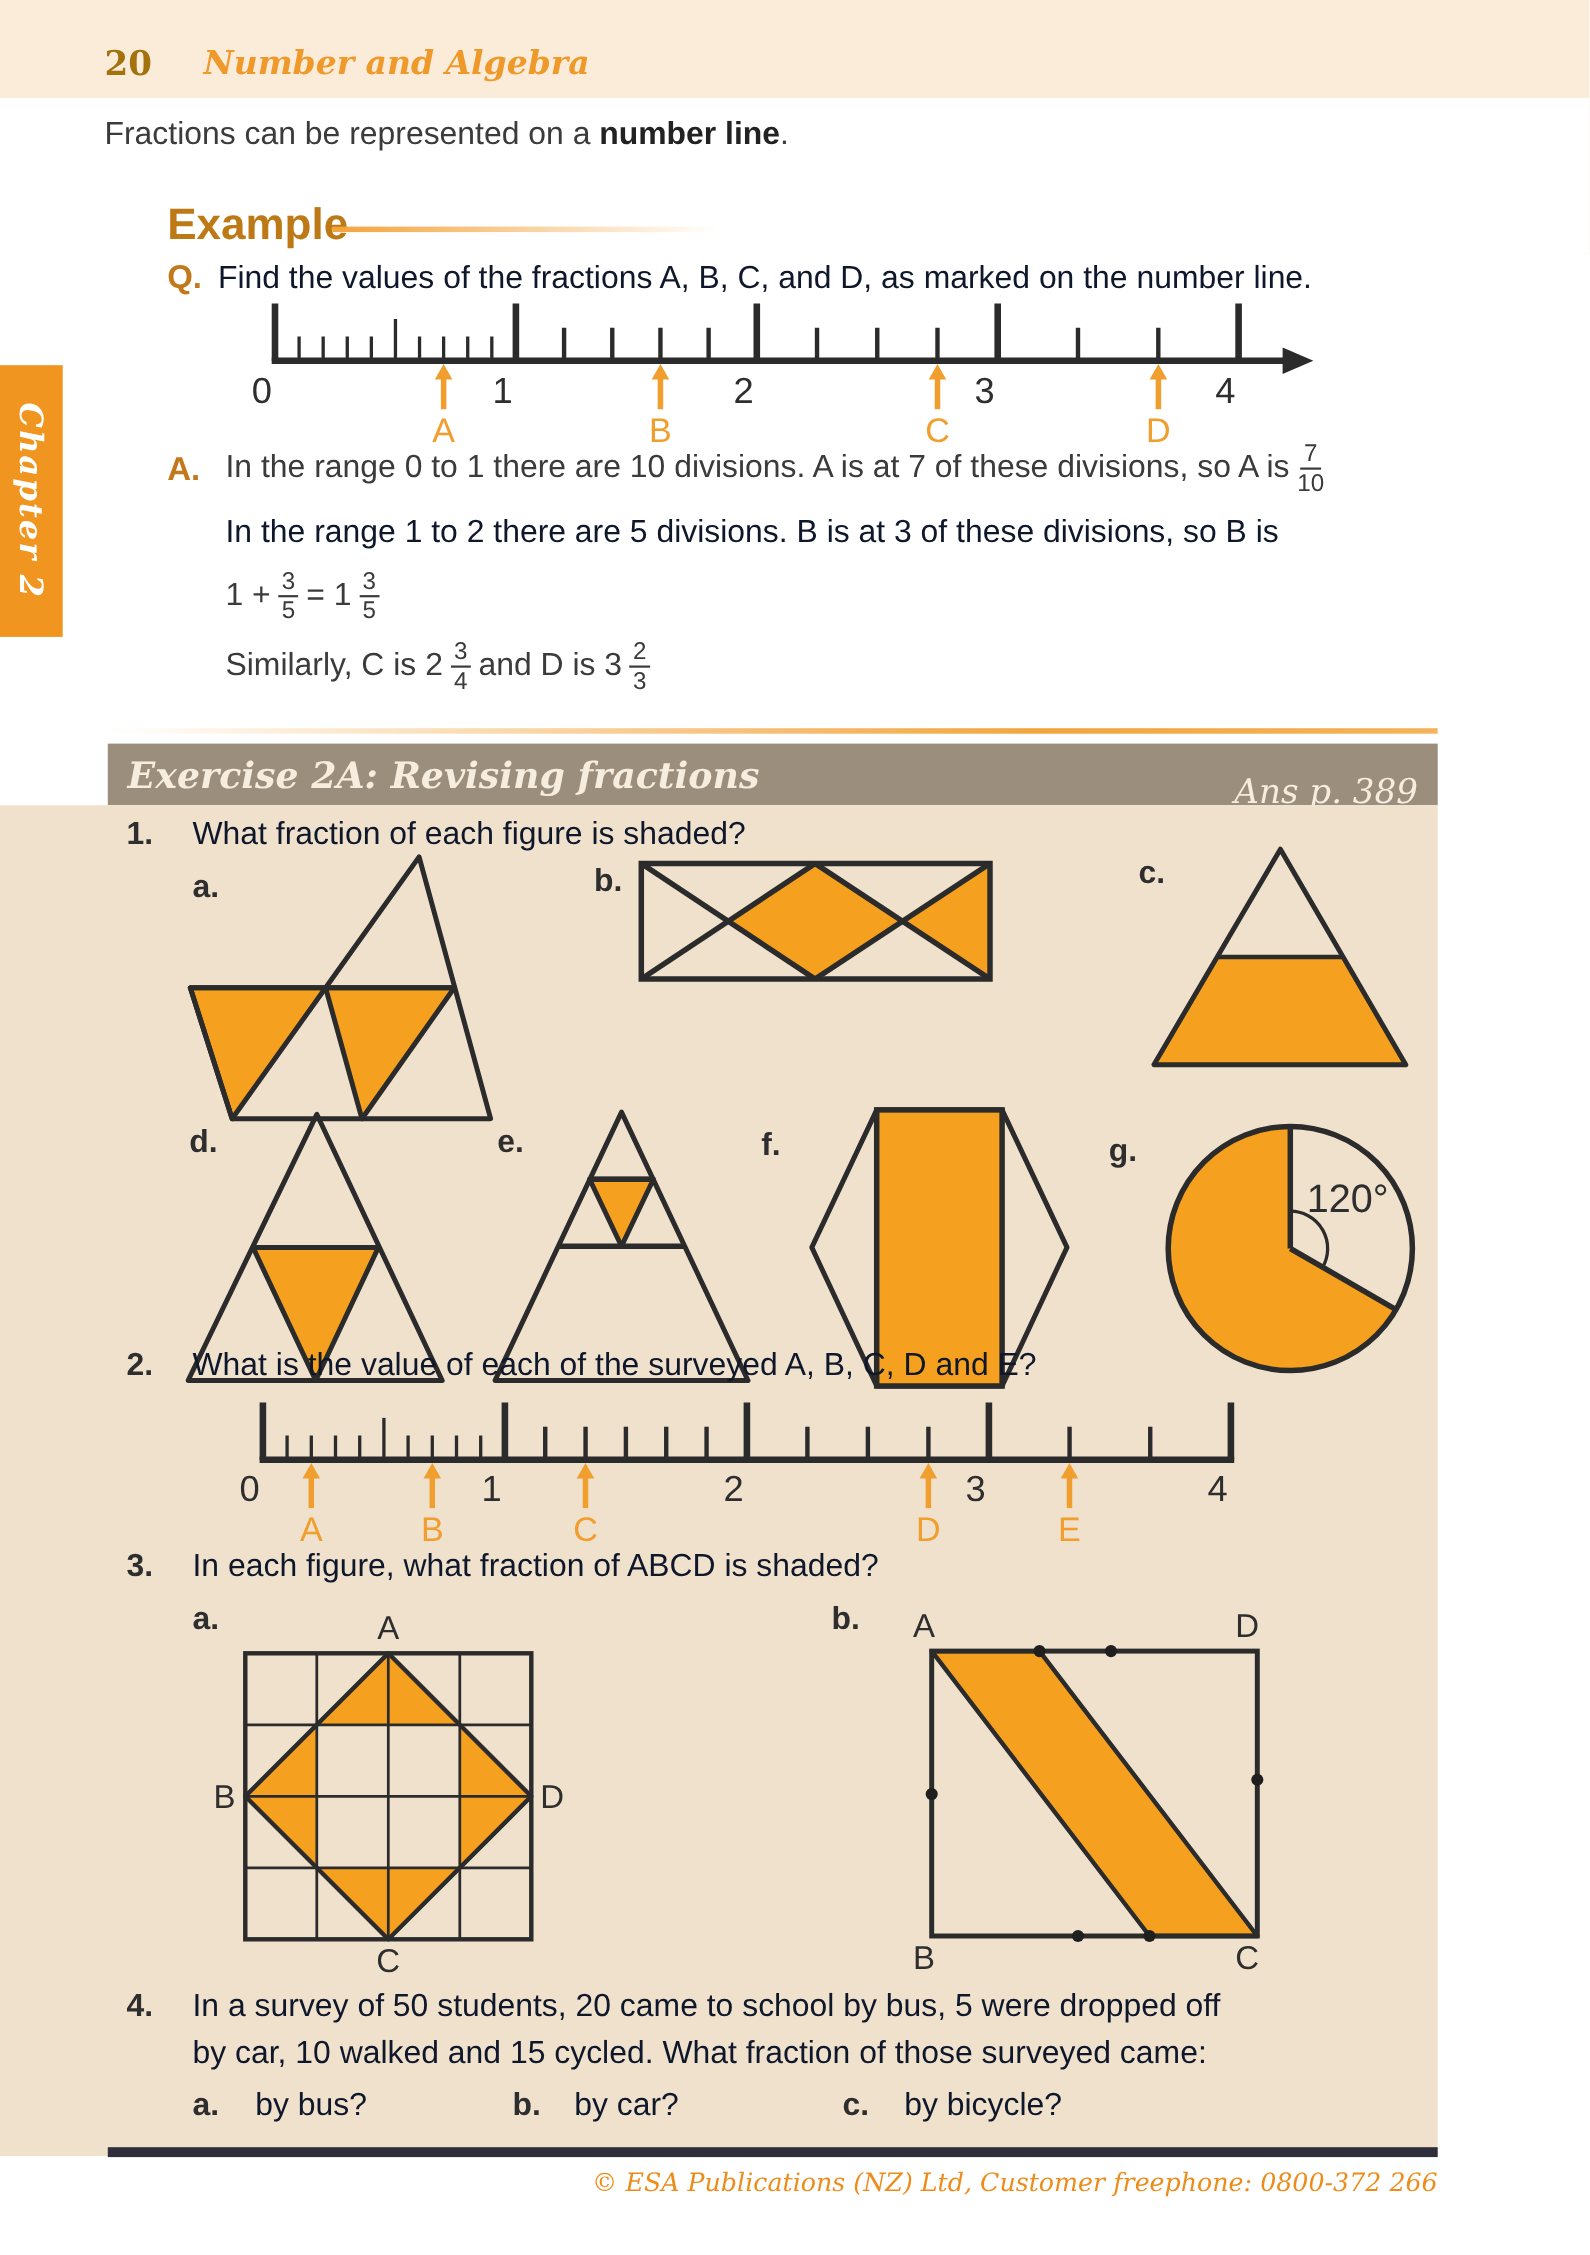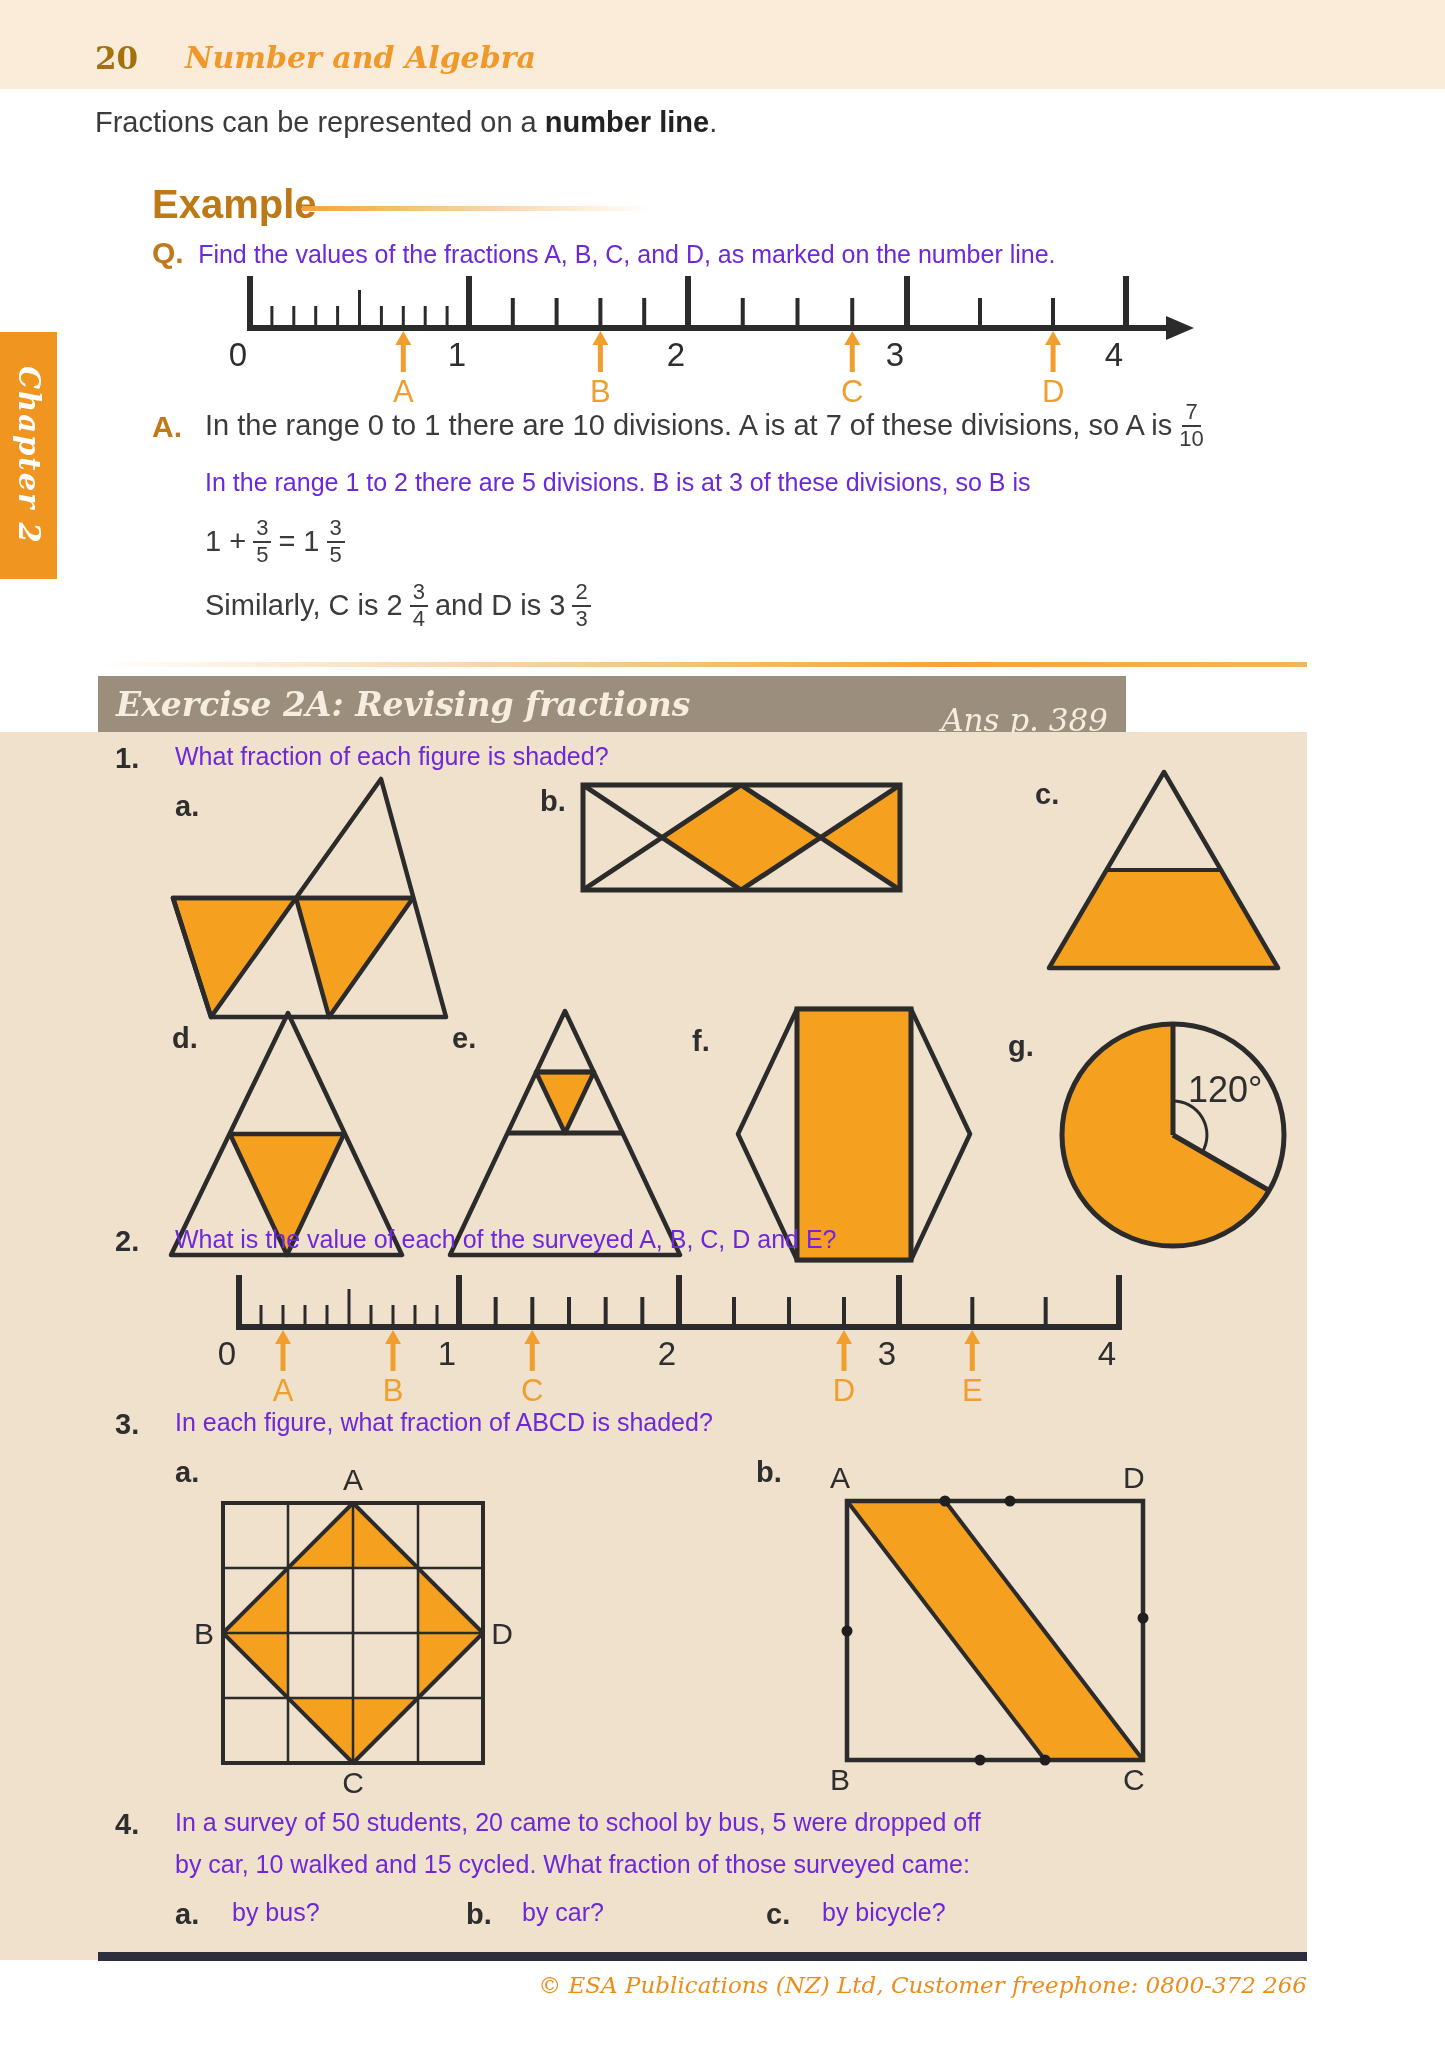--- a/index.html
+++ b/index.html
@@ -11,25 +11,25 @@
   .pagenum{left:95px;top:40px;font:bold 31px "DejaVu Serif", serif;color:#A3720D;}
   .sectionname{left:185px;top:40px;font:bold italic 30px "DejaVu Serif", serif;color:#F0992B;}
   .chaptab{left:0;top:332px;width:57px;height:247px;background:#F0951F;display:flex;align-items:center;justify-content:center;}
   .chaptab span{writing-mode:vertical-rl;font:bold italic 29px "DejaVu Serif", serif;color:#ffffff;letter-spacing:2px;}
   .intro{left:95px;top:106px;font-size:29px;}
   .introb{font-weight:bold;color:#222;}
   .exheading{left:152px;top:182px;font-weight:bold;font-size:40px;color:#BE7917;}
   .grad1{left:302px;top:206px;width:350px;height:5px;background:linear-gradient(to right,#F2A43C,rgba(242,164,60,0));}
   .grad2{left:98px;top:662px;width:1209px;height:5px;background:linear-gradient(to right,rgba(242,164,60,0),#F2A43C 70%,#F5B35C);}
   .qlab{font-weight:bold;color:#C1791B;font-size:30px;}
-  .bodytext{font-size:25px;color:#6d28d9;}
+  .bodytext{font-size:29px;color:#0f172a;}
   .mathline{display:flex;align-items:center;gap:7px;font-size:29px;color:#3b3b3b;}
   .frac{display:inline-flex;flex-direction:column;align-items:center;line-height:1.12;font-size:22px;color:#3b3b3b;}
   .frac .fn{border-bottom:2px solid #3b3b3b;padding:0 3px;}
-  .exbar{left:98px;top:676px;width:1028px;height:56px;background:#9B8E7D;display:flex;align-items:center;
+  .exbar{left:98px;top:676px;width:1209px;height:56px;background:#9B8E7D;display:flex;align-items:center;
          justify-content:space-between;padding:0 18px;box-sizing:border-box;}
   .exbar .t{font:bold italic 33px "DejaVu Serif", serif;color:#F6EDDE;}
   .exbar .r{font:italic 31px "DejaVu Serif", serif;color:#F6EDDE;margin-top:32px;}
   .cream{left:0;top:732px;width:1307px;height:1228px;background:#F0E1CD;}
   .qnum{font-weight:bold;font-size:29px;color:#2e2e2e;}
   .figlab{font-weight:bold;font-size:29px;color:#2e2e2e;}
   .rule{left:98px;top:1952px;width:1209px;height:9px;background:#2F2E3C;}
   .footer{left:507px;top:1972px;width:800px;text-align:right;font:italic 23px "DejaVu Serif", serif;color:#ED8C1B;}
   svg text{font-family:"Liberation Sans", sans-serif;}
 </style>

